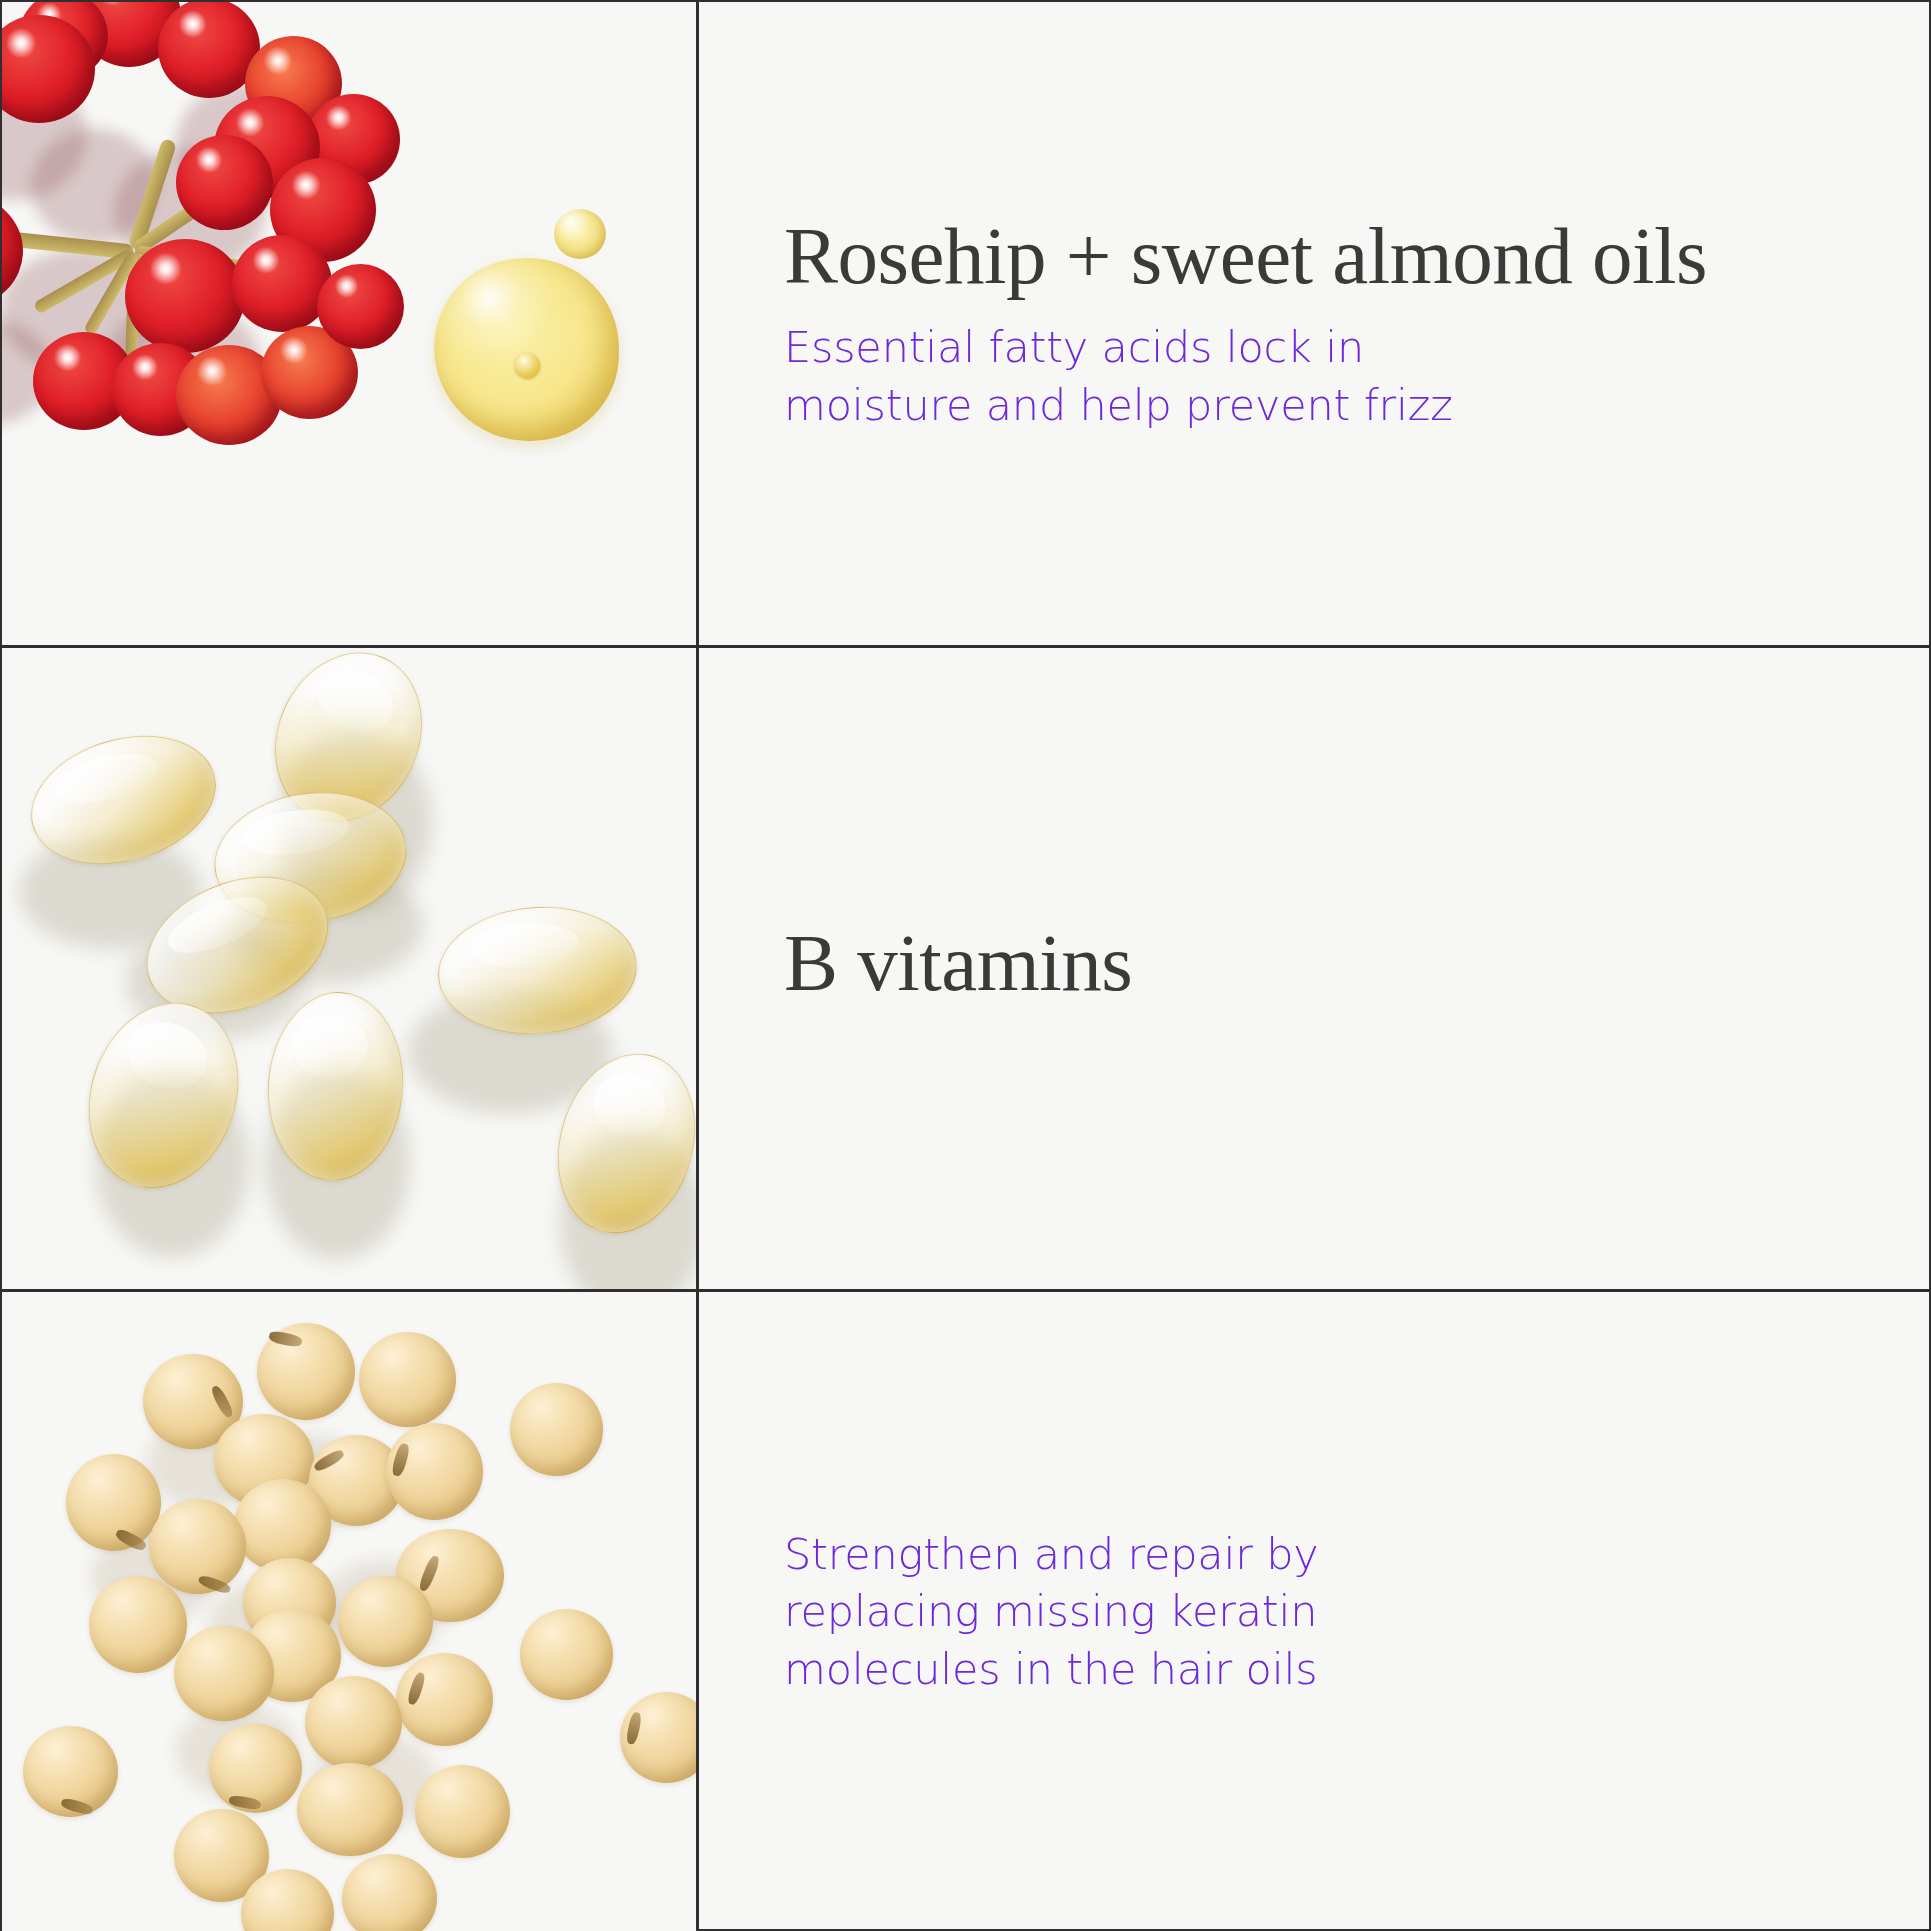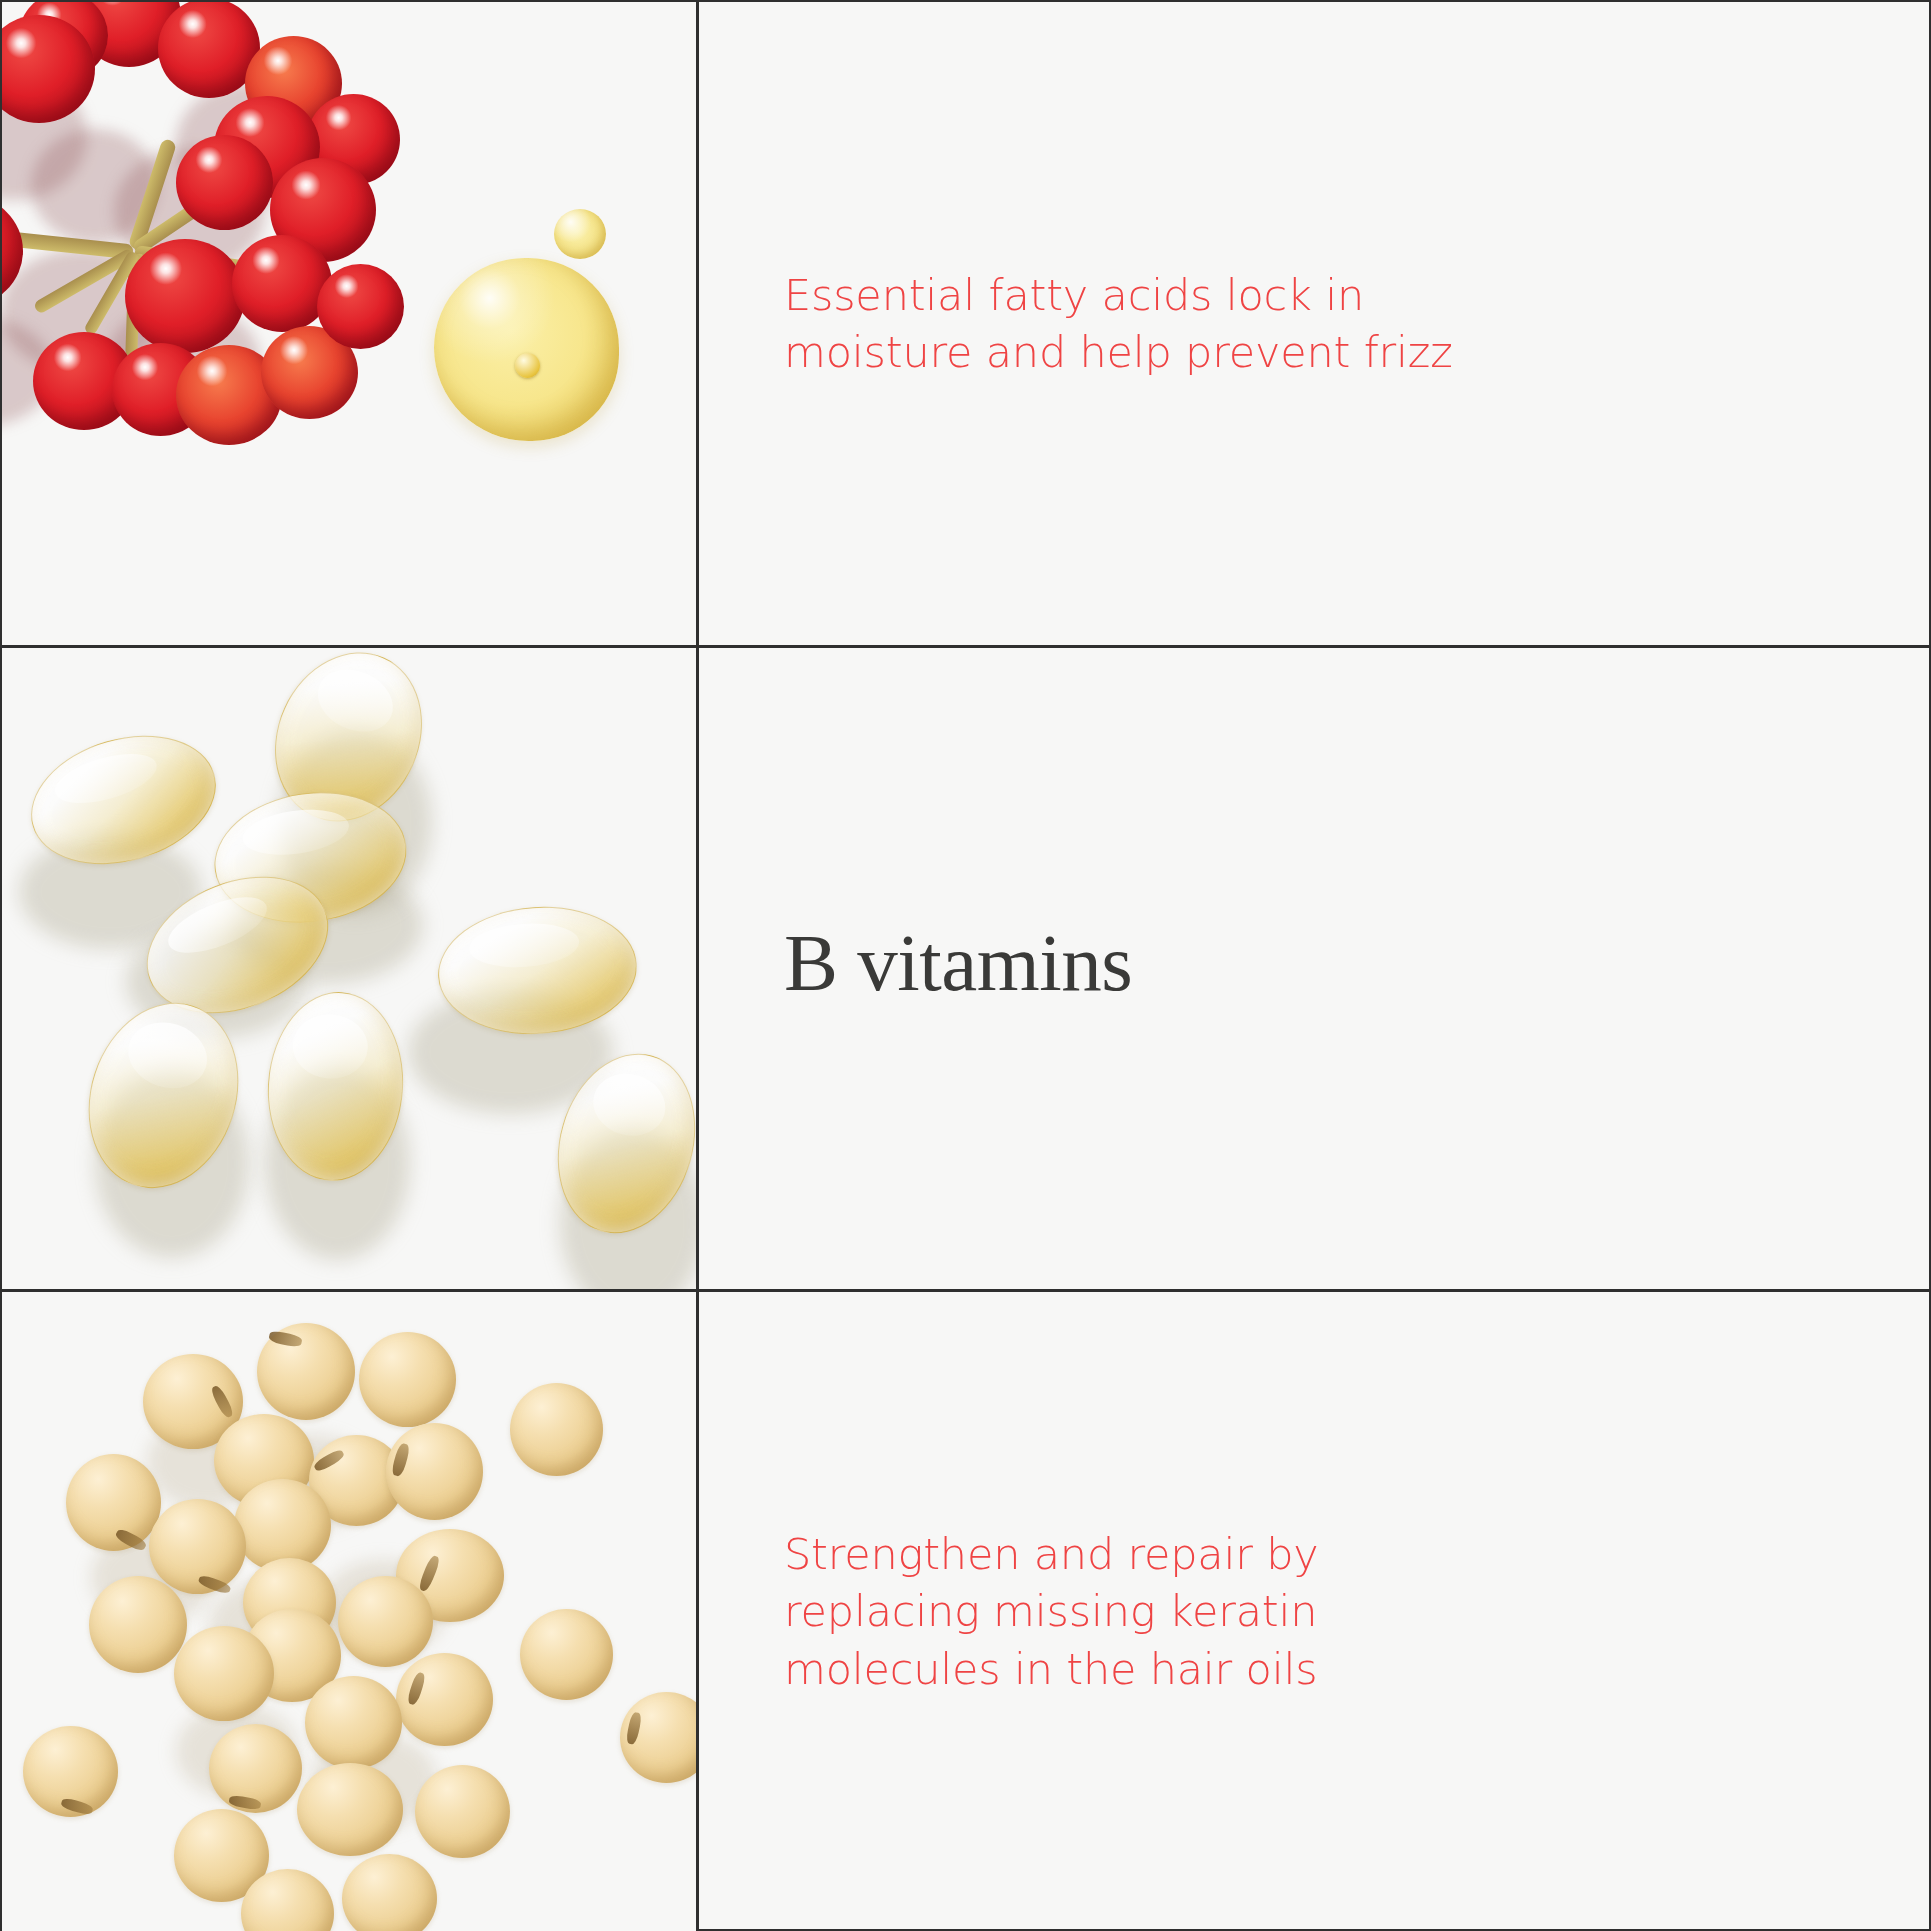--- a/index.html
+++ b/index.html
@@ -34,21 +34,21 @@
   }
   .r1 .heading{ font-size:81px; margin-bottom:21px; }
   .r2 .heading{ font-size:81px; margin-bottom:10px; }
   .r3 .heading{ font-size:81px; margin-bottom:19.3px; }
 
   .body{
     font-family:"DejaVu Sans", sans-serif;
     font-weight:300;
     font-size:43px;
     line-height:1.33;
-    color:#ef4444;
+    color:#6d28d9;
     letter-spacing:-0.2px;
     max-width:734px;
   }
   .r2 .body{ max-width:618px; }
   .r3 .body{ max-width:676px; }
 
   
   .berry-stage{ position:absolute; left:-116px; top:-43px; width:618px; height:541px; }
   .berry{ position:absolute; border-radius:50%; }
   .berry i{
@@ -200,20 +200,21 @@
           </div>
       </div>
 
       <div class="oil-big">
         <span class="bead"></span>
       </div>
       <div class="oil-small"></div>
     </div>
 
     <div class="copy">
+      <div class="heading">Rosehip + sweet almond oils</div>
       <div class="body">Essential fatty acids lock in moisture and help prevent frizz</div>
     </div>
   </div>
 
   <div class="row r2">
 
     <div class="media">
       <div class="cshadow" style="left:17.4px;  top:189px; width:183px;height:114px;"></div>
       <div class="cshadow" style="left:124px; top:280px; width:180px;height:112px;"></div>
       <div class="cshadow" style="left:228px; top:220px; width:193px;height:118px;"></div>

